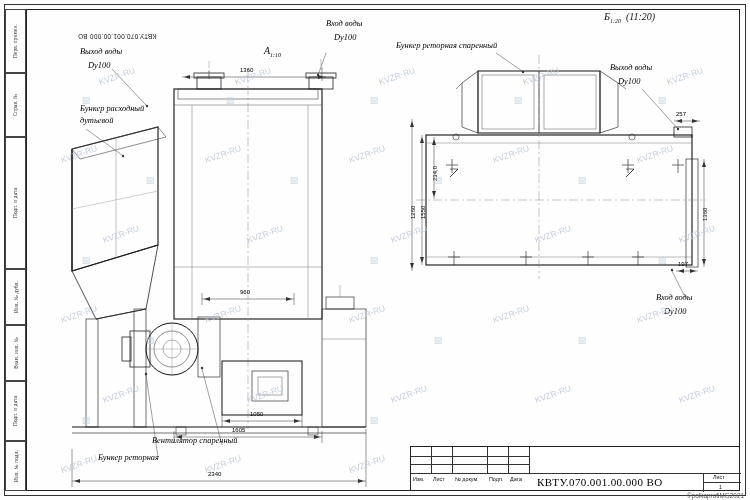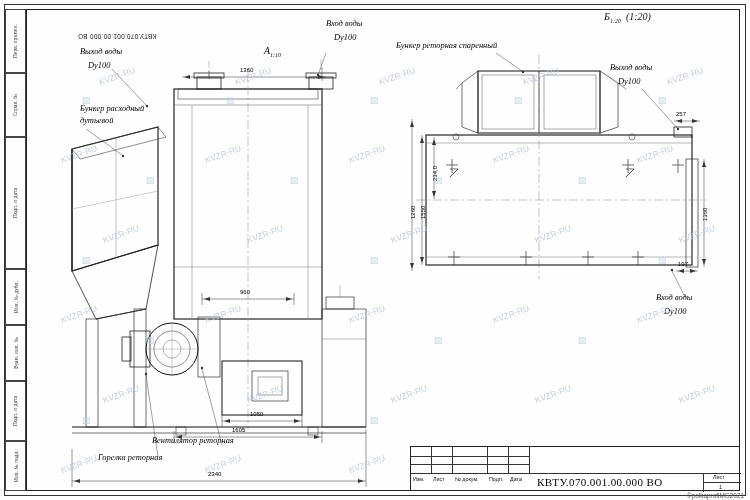--- a/index.html
+++ b/index.html
@@ -378,34 +378,34 @@
       </g>
     </svg>
 
     <div class="codetop" style="left:52px; top:24px;">КВТУ.070.001.00.000 ВО</div>
 
     <div class="viewtag" style="left:238px; top:36px;">
       <span>А</span><sub>1:10</sub>
     </div>
     <div class="viewtag" style="left:578px; top:2px;">
       <span>Б</span><sub>1:20</sub>
-      &nbsp;<span>(1:20)</span>
+      &nbsp;<span>(11:20)</span>
     </div>
 
     <div class="lbl" style="left:54px; top:38px;">Выход воды</div>
     <div class="lbl" style="left:62px; top:52px;">Dy100</div>
 
     <div class="lbl" style="left:300px; top:10px;">Вход воды</div>
     <div class="lbl" style="left:308px; top:24px;">Dy100</div>
 
     <div class="lbl" style="left:54px; top:95px;">Бункер расходный</div>
     <div class="lbl" style="left:54px; top:107px;">дутьевой</div>
 
-    <div class="lbl" style="left:126px; top:427px;">Вентилятор реторная</div>
-    <div class="lbl" style="left:72px; top:444px;">Горелка реторная</div>
+    <div class="lbl" style="left:126px; top:427px;">Вентилятор спаренный</div>
+    <div class="lbl" style="left:72px; top:444px;">Бункер реторная</div>
 
     <div class="lbl" style="left:370px; top:32px;">Бункер реторная спаренный</div>
     <div class="lbl" style="left:584px; top:54px;">Выход воды</div>
     <div class="lbl" style="left:592px; top:68px;">Dy100</div>
     <div class="lbl" style="left:630px; top:284px;">Вход воды</div>
     <div class="lbl" style="left:638px; top:298px;">Dy100</div>
 
     <div class="dim" style="left:214px; top:58px;">1360</div>
     <div class="dim" style="left:214px; top:280px;">960</div>
     <div class="dim" style="left:224px; top:402px;">1050</div>

